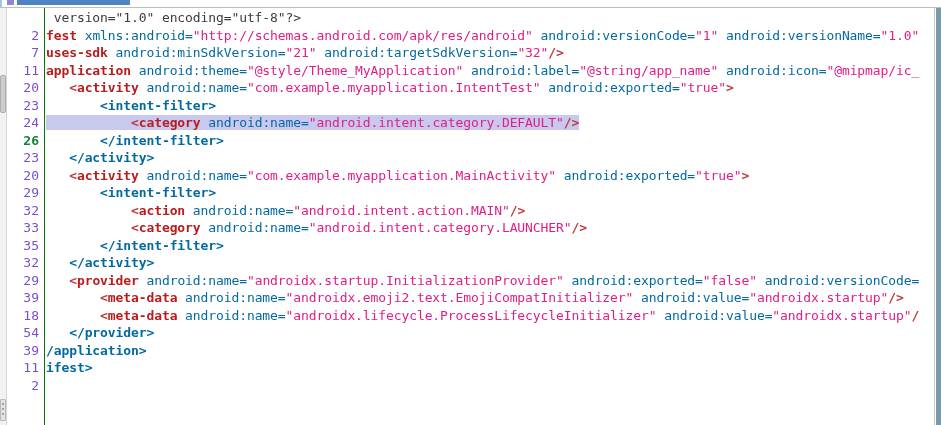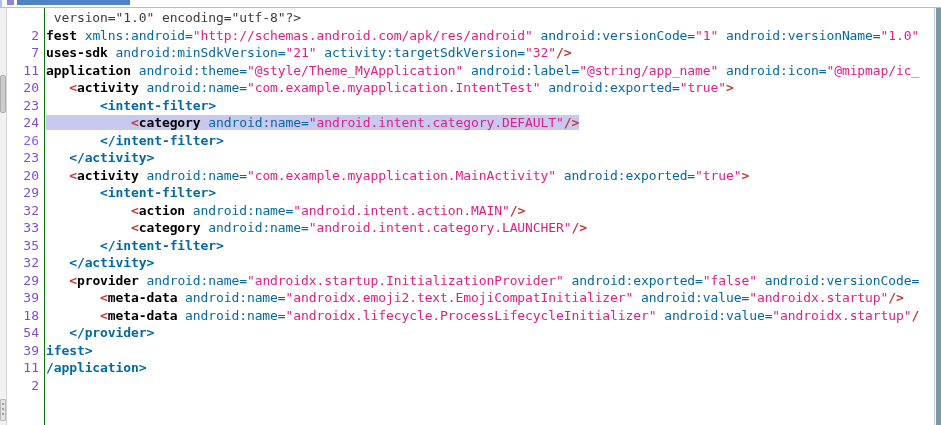--- a/index.html
+++ b/index.html
@@ -13,25 +13,25 @@
   
   #leftstrip{position:absolute;left:0;top:8px;width:7px;height:417px;background:#f2f2f2;border-right:1px solid #d6d6d6;box-sizing:border-box;}
   #leftstrip .thumb{position:absolute;left:0;top:67px;width:6px;height:38px;background:#cdcdcd;border:1px solid #aeaeae;border-radius:2px;box-sizing:border-box;}
   #leftstrip .grip{position:absolute;left:0;top:391px;width:6px;height:22px;background:#e4e4e4;border:1px solid #b8b8b8;border-radius:1px;box-sizing:border-box;}
   #leftstrip .grip i{display:block;width:2px;height:2px;border-radius:50%;background:#8a8a8a;margin:3px auto 0 auto;}
   
   #editor{position:absolute;left:7px;top:8px;width:927px;height:417px;background:#fff;display:flex;overflow:hidden;}
   #gutter{width:37px;flex:0 0 37px;border-right:1px solid #0c720c;padding:1px 5px 0 0;box-sizing:content-box;text-align:right;}
   #gutter{width:32px;flex-basis:32px;}
   .gnum{height:17.5px;line-height:17.5px;font-size:13px;color:#7a4fc8;white-space:pre;}
-  .gnum.cur{color:#8b5cf6;}
+  .gnum.cur{color:#15803d;font-weight:bold;}
   #codecol{flex:1 1 auto;overflow:hidden;padding:1px 0 0 1px;}
   .cline{height:17.5px;line-height:17.5px;font-size:13px;white-space:pre;letter-spacing:-0.1px;}
   .c-plain{color:#3c3c3c;}
-  .c-tag{color:#000000;font-weight:bold;}
+  .c-tag{color:#b91c1c;font-weight:bold;}
   .c-attr{color:#0369a1;}
   .c-val{color:#e01f85;}
   .c-delim{color:#c03a3a;font-weight:bold;}
   .c-rtag{color:#0369a1;font-weight:bold;}
   .sel{background:#c9c9f0;}
   
   #vscroll{position:absolute;right:0;top:8px;width:7px;height:417px;background:#ffffff;border-left:1px solid #c9c9c9;box-sizing:border-box;}
   #vscroll .vthumb{position:absolute;left:1px;top:0;width:5px;height:417px;background:#7b98a6;}
 </style>
 </head>
@@ -75,39 +75,39 @@
         <div class="gnum">39</div>
         <div class="gnum">18</div>
         <div class="gnum">54</div>
         <div class="gnum">39</div>
         <div class="gnum">11</div>
         <div class="gnum">2</div>
       </div>
     <div id="codecol">
         <div class="cline"><span class="c-plain"> version="1.0" encoding="utf-8"?&gt;</span></div>
         <div class="cline"><span class="c-tag">fest</span><span class="c-attr"> xmlns:android=</span><span class="c-val">"http://schemas.android.com/apk/res/android"</span><span class="c-attr"> android:versionCode=</span><span class="c-val">"1"</span><span class="c-attr"> android:versionName=</span><span class="c-val">"1.0"</span></div>
-        <div class="cline"><span class="c-tag">uses-sdk</span><span class="c-attr"> android:minSdkVersion=</span><span class="c-val">"21"</span><span class="c-attr"> activity:targetSdkVersion=</span><span class="c-val">"32"</span><span class="c-delim">/&gt;</span></div>
+        <div class="cline"><span class="c-tag">uses-sdk</span><span class="c-attr"> android:minSdkVersion=</span><span class="c-val">"21"</span><span class="c-attr"> android:targetSdkVersion=</span><span class="c-val">"32"</span><span class="c-delim">/&gt;</span></div>
         <div class="cline"><span class="c-tag">application</span><span class="c-attr"> android:theme=</span><span class="c-val">"@style/Theme_MyApplication"</span><span class="c-attr"> android:label=</span><span class="c-val">"@string/app_name"</span><span class="c-attr"> android:icon=</span><span class="c-val">"@mipmap/ic_</span></div>
         <div class="cline"><span class="c-plain">   </span><span class="c-delim">&lt;</span><span class="c-tag">activity</span><span class="c-attr"> android:name=</span><span class="c-val">"com.example.myapplication.IntentTest"</span><span class="c-attr"> android:exported=</span><span class="c-val">"true"</span><span class="c-delim">&gt;</span></div>
         <div class="cline"><span class="c-plain">       </span><span class="c-rtag">&lt;intent-filter&gt;</span></div>
         <div class="cline"><span class="sel"><span class="c-plain">           </span><span class="c-delim">&lt;</span><span class="c-tag">category</span><span class="c-attr"> android:name=</span><span class="c-val">"android.intent.category.DEFAULT"</span><span class="c-delim">/&gt;</span></span></div>
         <div class="cline"><span class="c-plain">       </span><span class="c-rtag">&lt;/intent-filter&gt;</span></div>
         <div class="cline"><span class="c-plain">   </span><span class="c-rtag">&lt;/activity&gt;</span></div>
         <div class="cline"><span class="c-plain">   </span><span class="c-delim">&lt;</span><span class="c-tag">activity</span><span class="c-attr"> android:name=</span><span class="c-val">"com.example.myapplication.MainActivity"</span><span class="c-attr"> android:exported=</span><span class="c-val">"true"</span><span class="c-delim">&gt;</span></div>
         <div class="cline"><span class="c-plain">       </span><span class="c-rtag">&lt;intent-filter&gt;</span></div>
         <div class="cline"><span class="c-plain">           </span><span class="c-delim">&lt;</span><span class="c-tag">action</span><span class="c-attr"> android:name=</span><span class="c-val">"android.intent.action.MAIN"</span><span class="c-delim">/&gt;</span></div>
         <div class="cline"><span class="c-plain">           </span><span class="c-delim">&lt;</span><span class="c-tag">category</span><span class="c-attr"> android:name=</span><span class="c-val">"android.intent.category.LAUNCHER"</span><span class="c-delim">/&gt;</span></div>
         <div class="cline"><span class="c-plain">       </span><span class="c-rtag">&lt;/intent-filter&gt;</span></div>
         <div class="cline"><span class="c-plain">   </span><span class="c-rtag">&lt;/activity&gt;</span></div>
         <div class="cline"><span class="c-plain">   </span><span class="c-delim">&lt;</span><span class="c-tag">provider</span><span class="c-attr"> android:name=</span><span class="c-val">"androidx.startup.InitializationProvider"</span><span class="c-attr"> android:exported=</span><span class="c-val">"false"</span><span class="c-attr"> android:versionCode=</span></div>
         <div class="cline"><span class="c-plain">       </span><span class="c-delim">&lt;</span><span class="c-tag">meta-data</span><span class="c-attr"> android:name=</span><span class="c-val">"androidx.emoji2.text.EmojiCompatInitializer"</span><span class="c-attr"> android:value=</span><span class="c-val">"androidx.startup"</span><span class="c-delim">/&gt;</span></div>
         <div class="cline"><span class="c-plain">       </span><span class="c-delim">&lt;</span><span class="c-tag">meta-data</span><span class="c-attr"> android:name=</span><span class="c-val">"androidx.lifecycle.ProcessLifecycleInitializer"</span><span class="c-attr"> android:value=</span><span class="c-val">"androidx.startup"</span><span class="c-delim">/</span></div>
         <div class="cline"><span class="c-plain">   </span><span class="c-rtag">&lt;/provider&gt;</span></div>
+        <div class="cline"><span class="c-rtag">/application&gt;</span></div>
         <div class="cline"><span class="c-rtag">ifest&gt;</span></div>
-        <div class="cline"><span class="c-rtag">/application&gt;</span></div>
       </div>
   </div>
 
   <div id="vscroll">
     <span class="vthumb"></span>
   </div>
 
 </div>
 
 </body></html>

